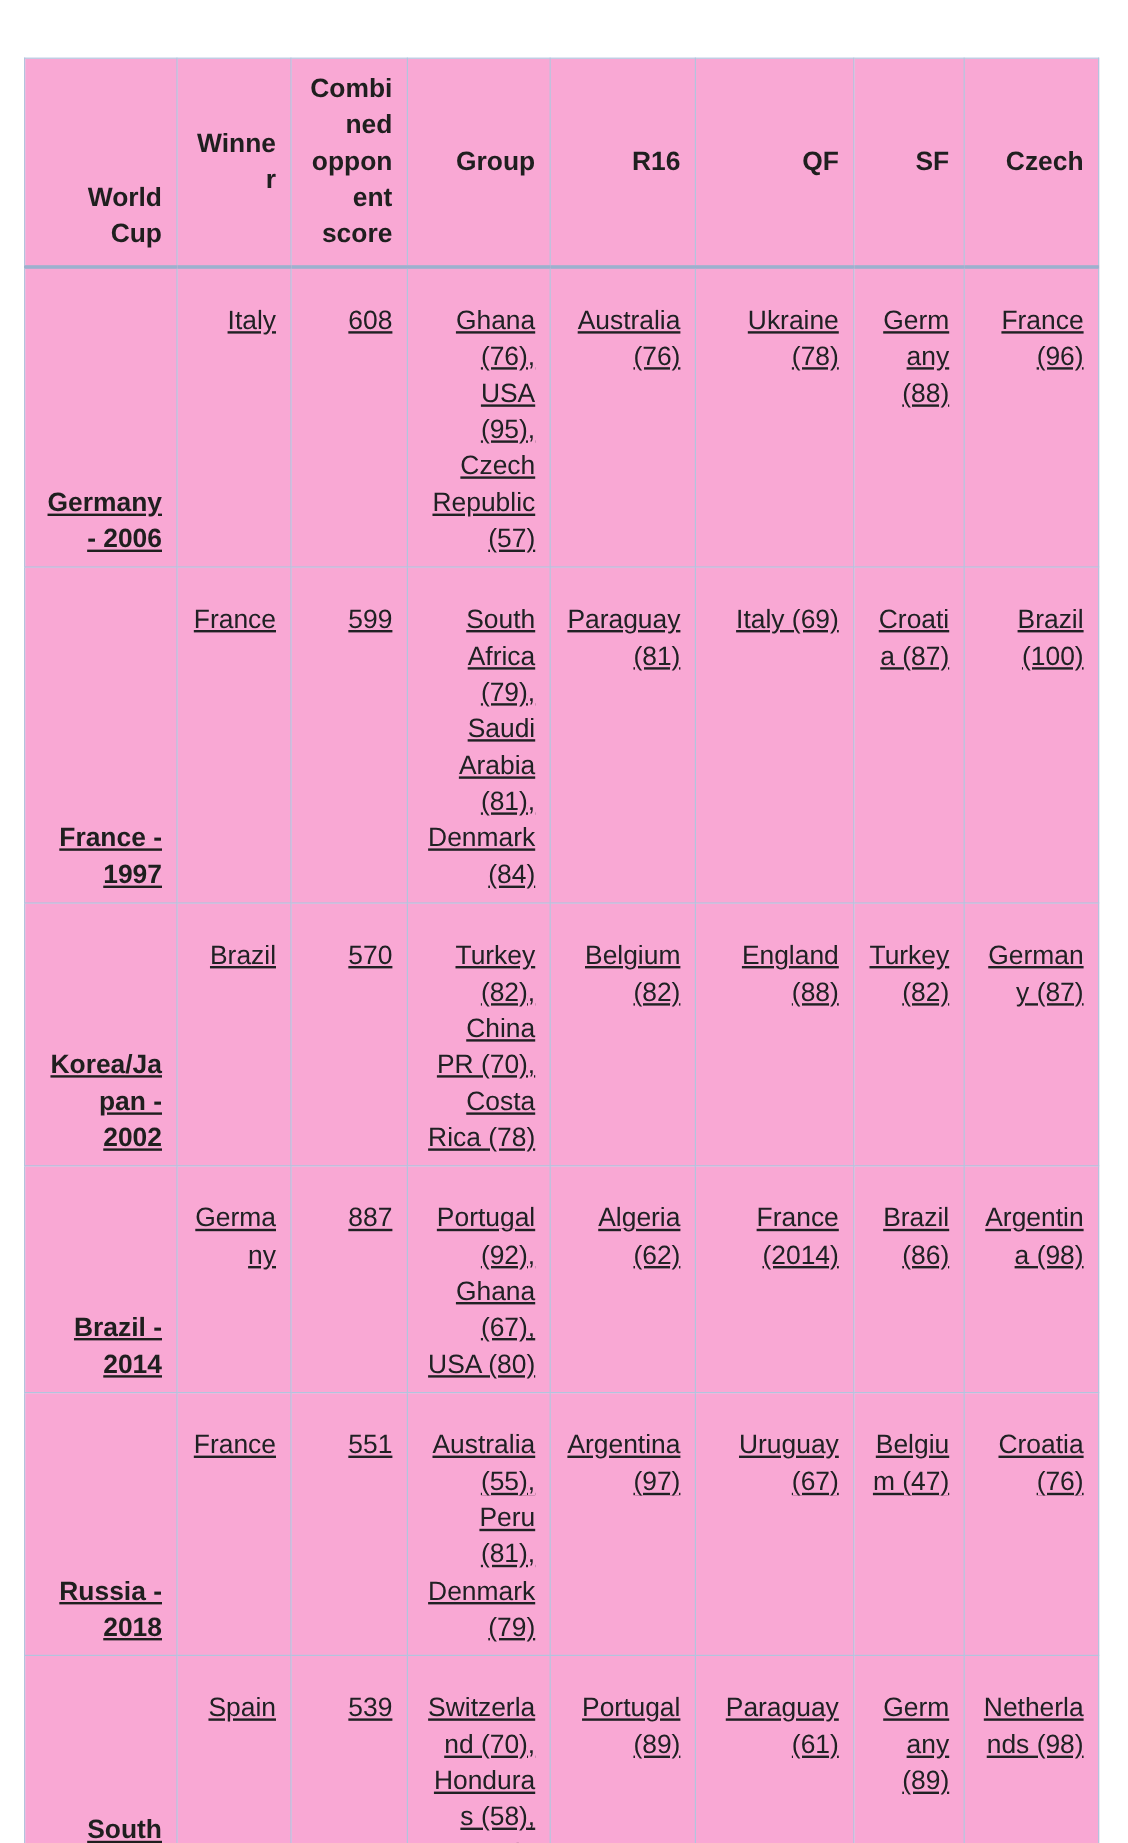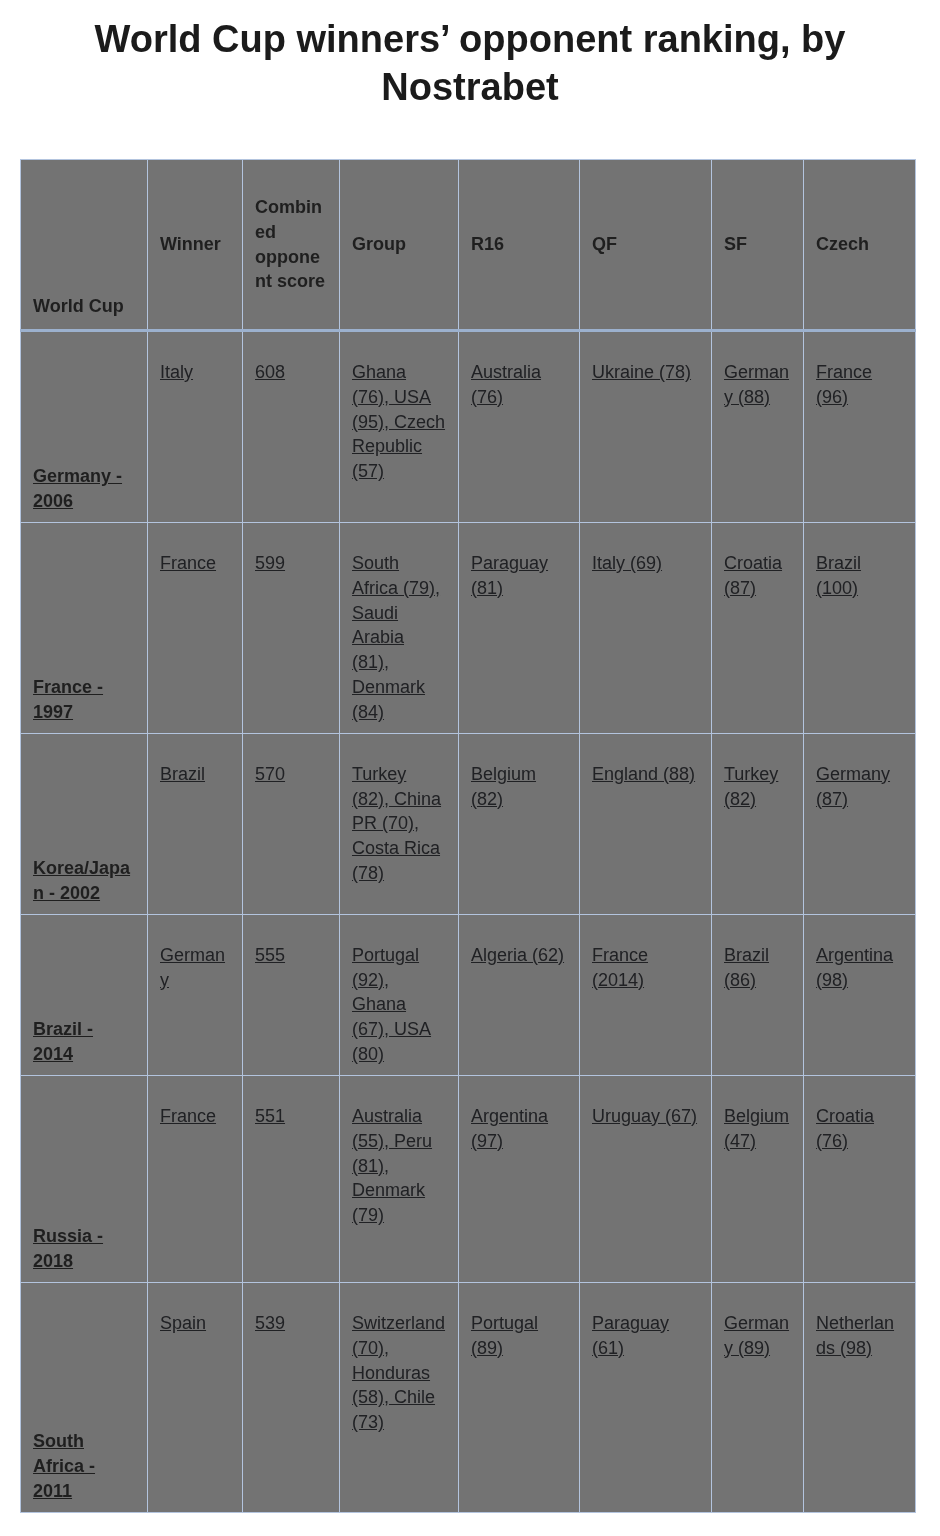--- a/index.html
+++ b/index.html
@@ -29,28 +29,28 @@
   table.wc-table {
     border-collapse: collapse;
     table-layout: fixed;
     width: 895px;
     margin: 48px 0 0 20px;
     background: #ffffff;
   }
   .wc-table th,
   .wc-table td {
     border: 1.5px solid #b3c4de;
-    text-align: left;
-    font-size: 18px;
+    text-align: right;
+    font-size: 22px;
     line-height: 1.38;
     overflow-wrap: break-word;
     word-wrap: break-word;
     word-break: break-word;
     padding: 28px 12px 8px 12px;
-    background: #737373;
+    background: #f9a8d4;
   }
   .wc-table thead th {
     font-weight: bold;
     vertical-align: middle;
     border-bottom: 3px solid #9cb1ce;
     padding: 10px 12px;
     color: #1f1f1f;
   }
   .wc-table thead th.col-worldcup {
     vertical-align: bottom;
@@ -68,21 +68,20 @@
     padding-top: 8px;
     padding-bottom: 8px;
     margin-left: 17px;
   }
 </style>
 </head>
 <body>
 
 <div class="page">
 
-  <h1 class="title">World Cup winners’ opponent ranking, by Nostrabet</h1>
 
   <table class="wc-table">
     <colgroup>
       <col style="width:127px">
       <col style="width:95px">
       <col style="width:97px">
       <col style="width:119px">
       <col style="width:121px">
       <col style="width:132px">
       <col style="width:92px">
@@ -127,21 +126,21 @@
         <td>570</td>
         <td>Turkey (82), China PR (70), Costa Rica (78)</td>
         <td>Belgium (82)</td>
         <td>England (88)</td>
         <td>Turkey (82)</td>
         <td>Germany (87)</td>
       </tr>
       <tr style="height:160px">
         <td class="wc">Brazil - 2014</td>
         <td>Germany</td>
-        <td>555</td>
+        <td>887</td>
         <td>Portugal (92), Ghana (67), USA (80)</td>
         <td>Algeria (62)</td>
         <td>France (2014)</td>
         <td>Brazil (86)</td>
         <td>Argentina (98)</td>
       </tr>
       <tr style="height:207px">
         <td class="wc">Russia - 2018</td>
         <td>France</td>
         <td>551</td>

